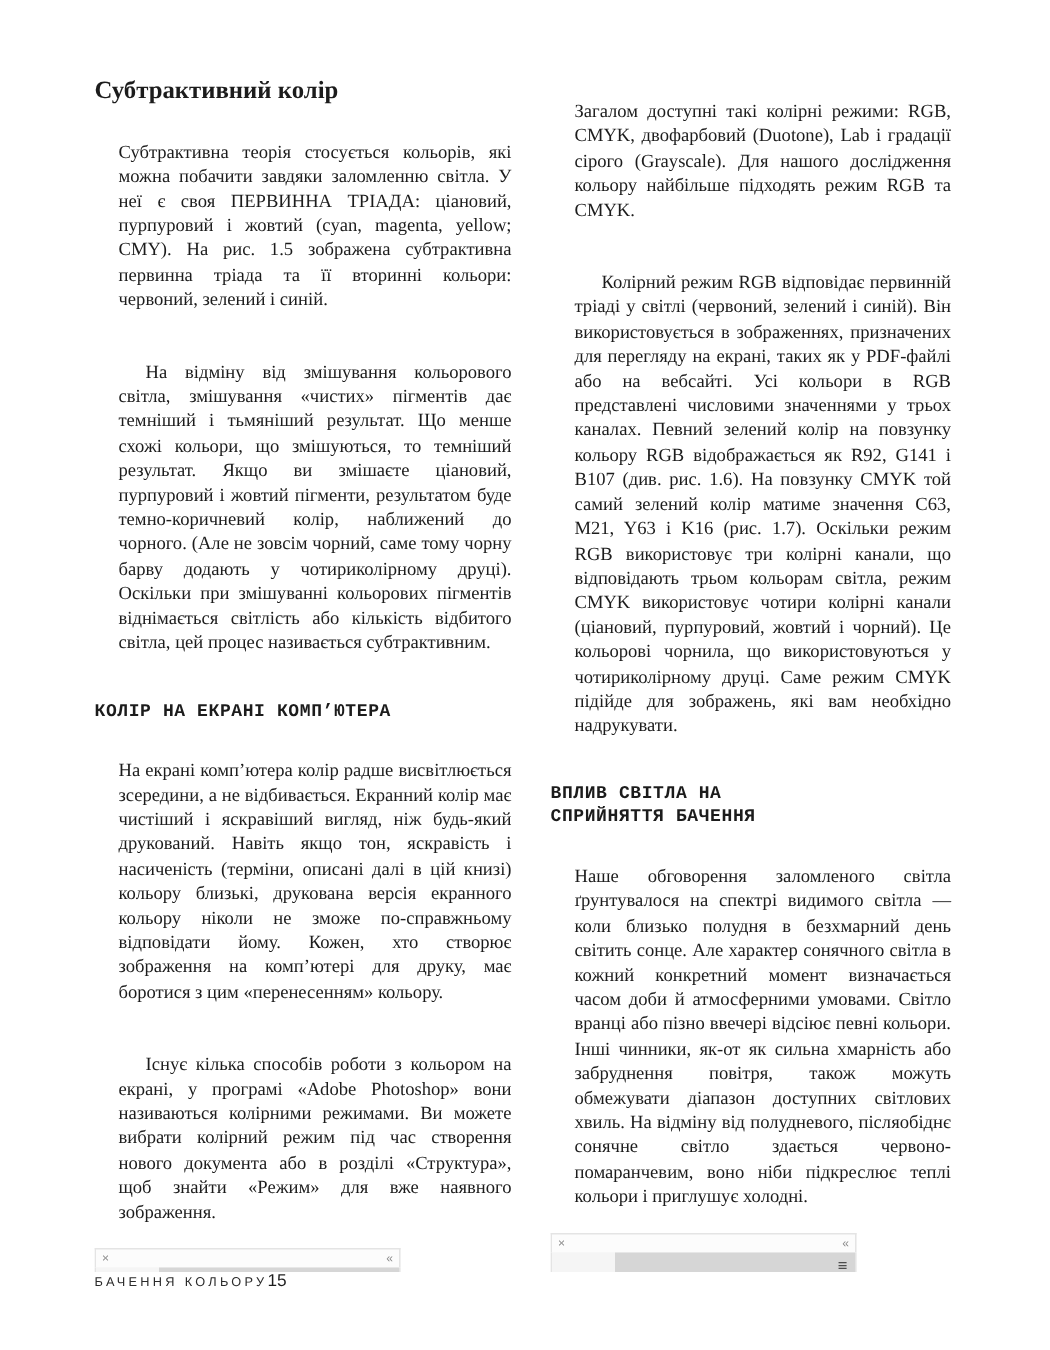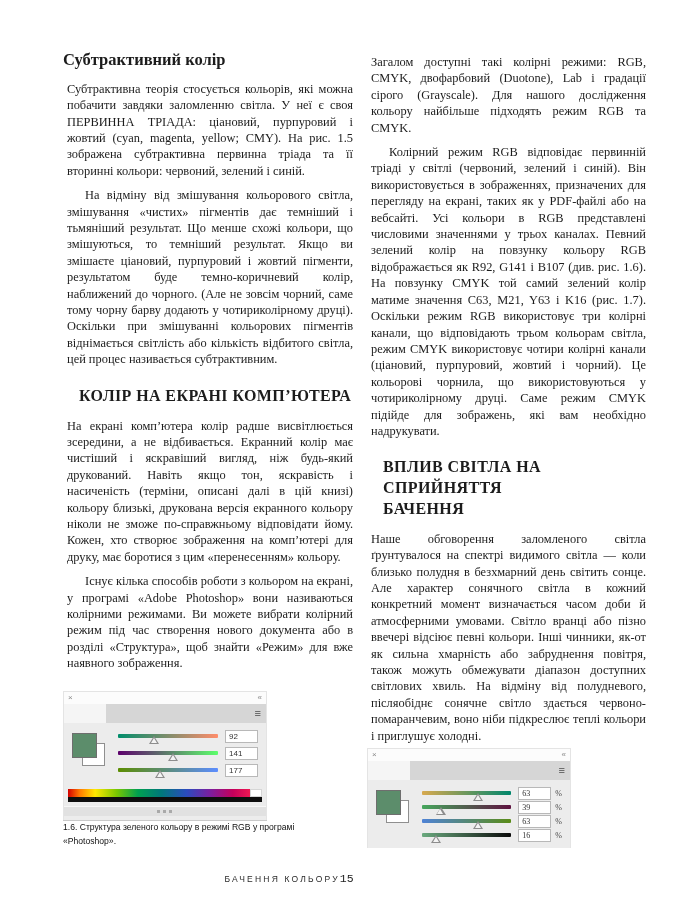--- a/index.html
+++ b/index.html
@@ -1,23 +1,23 @@
 <!DOCTYPE html>
 <html lang="uk"><head>
 <meta charset="utf-8">
 <style>
   html,body{margin:0;padding:0;background:#ffffff;}
   body{width:700px;height:900px;overflow:hidden;font-family:"Liberation Serif",serif;color:#1c1c1c;}
   .page{box-sizing:border-box;width:565px;height:900px;padding:50px 50px 0 63px;}
   .columns{display:grid;grid-template-columns:294px 283px;column-gap:10px;height:798px;}
   .col{display:flex;flex-direction:column;overflow:hidden;}
   h1.title{font-size:16.5px;font-weight:bold;margin:0 0 7px 0;line-height:1.2;}
-  h2.section{font-size:16px;font-weight:bold;letter-spacing:0.4px;margin:14px 0 7px 16px;line-height:1.3;}
+  h2.section{font-size:12px;font-weight:bold;letter-spacing:0.4px;margin:14px 0 7px 0;line-height:1.3;font-family:Liberation Mono, monospace;}
   h2.narrow{max-width:185px;}
-  p{margin:4px;font-size:12.4px;line-height:16.4px;text-align:justify;}
+  p{margin:16px;font-size:12.4px;line-height:16.4px;text-align:justify;}
   p.indent{text-indent:18px;}
 
   figure{margin:0;margin-top:auto;padding:0;}
   figcaption{font-family:"Liberation Sans",sans-serif;font-size:8.6px;line-height:1.55;color:#111;
              max-width:272px;text-align:left;}
 
   
   .ps-panel{width:204px;font-family:"Liberation Sans",sans-serif;border-bottom:1px solid #c9c9c9;}
   .ps-header{height:12px;background:#fcfcfc;border:1px solid #e4e4e4;border-bottom:none;
              display:flex;justify-content:space-between;align-items:center;padding:0 4px;
@@ -53,24 +53,24 @@
   .ps-ramp{position:relative;height:13px;margin:3px 4px 0 4px;}
   .ramp-top{height:8px;background:linear-gradient(to right,#d40000 0%,#ff7a00 6%,#ffe800 14%,#7ac700 25%,
             #00a050 36%,#00787a 48%,#2a4cbe 61%,#7a1fa0 73%,#c4005a 85%,#ff2050 97%,#ff4060 100%);}
   .ramp-bottom{height:5px;background:#0d0d0d;}
   .ramp-white{position:absolute;top:0;right:0;width:12px;height:8px;background:#ffffff;box-shadow:0 0 0 1px #d6d6d6 inset;}
   .ps-grip{height:9px;background:#e1e1e1;margin-top:4px;border-top:1px solid #f7f7f7;
            display:flex;justify-content:center;align-items:center;}
   .ps-grip i{display:block;width:16px;height:3px;
              background:repeating-linear-gradient(to right,#a9a9a9 0 3px,transparent 3px 6px);}
 
-  .footer{display:flex;justify-content:center;align-items:baseline;margin-top:24px;
+  .footer{display:flex;justify-content:flex-start;align-items:baseline;
           font-family:"Liberation Sans",sans-serif;}
   .running-head{font-size:8.5px;letter-spacing:2.2px;color:#2a2a2a;}
-  .page-number{font-size:11.5px;color:#1c1c1c;font-family:Liberation Mono, monospace;}
+  .page-number{font-size:11.5px;color:#1c1c1c;}
 </style>
 </head>
 <body>
 
 <div class="page">
   <div class="columns">
 
     <div class="col">
       <h1 class="title">Субтрактивний колір</h1>
       <p>Субтрактивна теорія стосується кольорів, які можна побачити завдяки заломленню світла. У неї є своя ПЕРВИННА ТРІАДА: ціановий, пурпуровий і жовтий (cyan, magenta, yellow; CMY). На рис. 1.5 зображена субтрактивна первинна тріада та її вторинні кольори: червоний, зелений і синій.</p>

